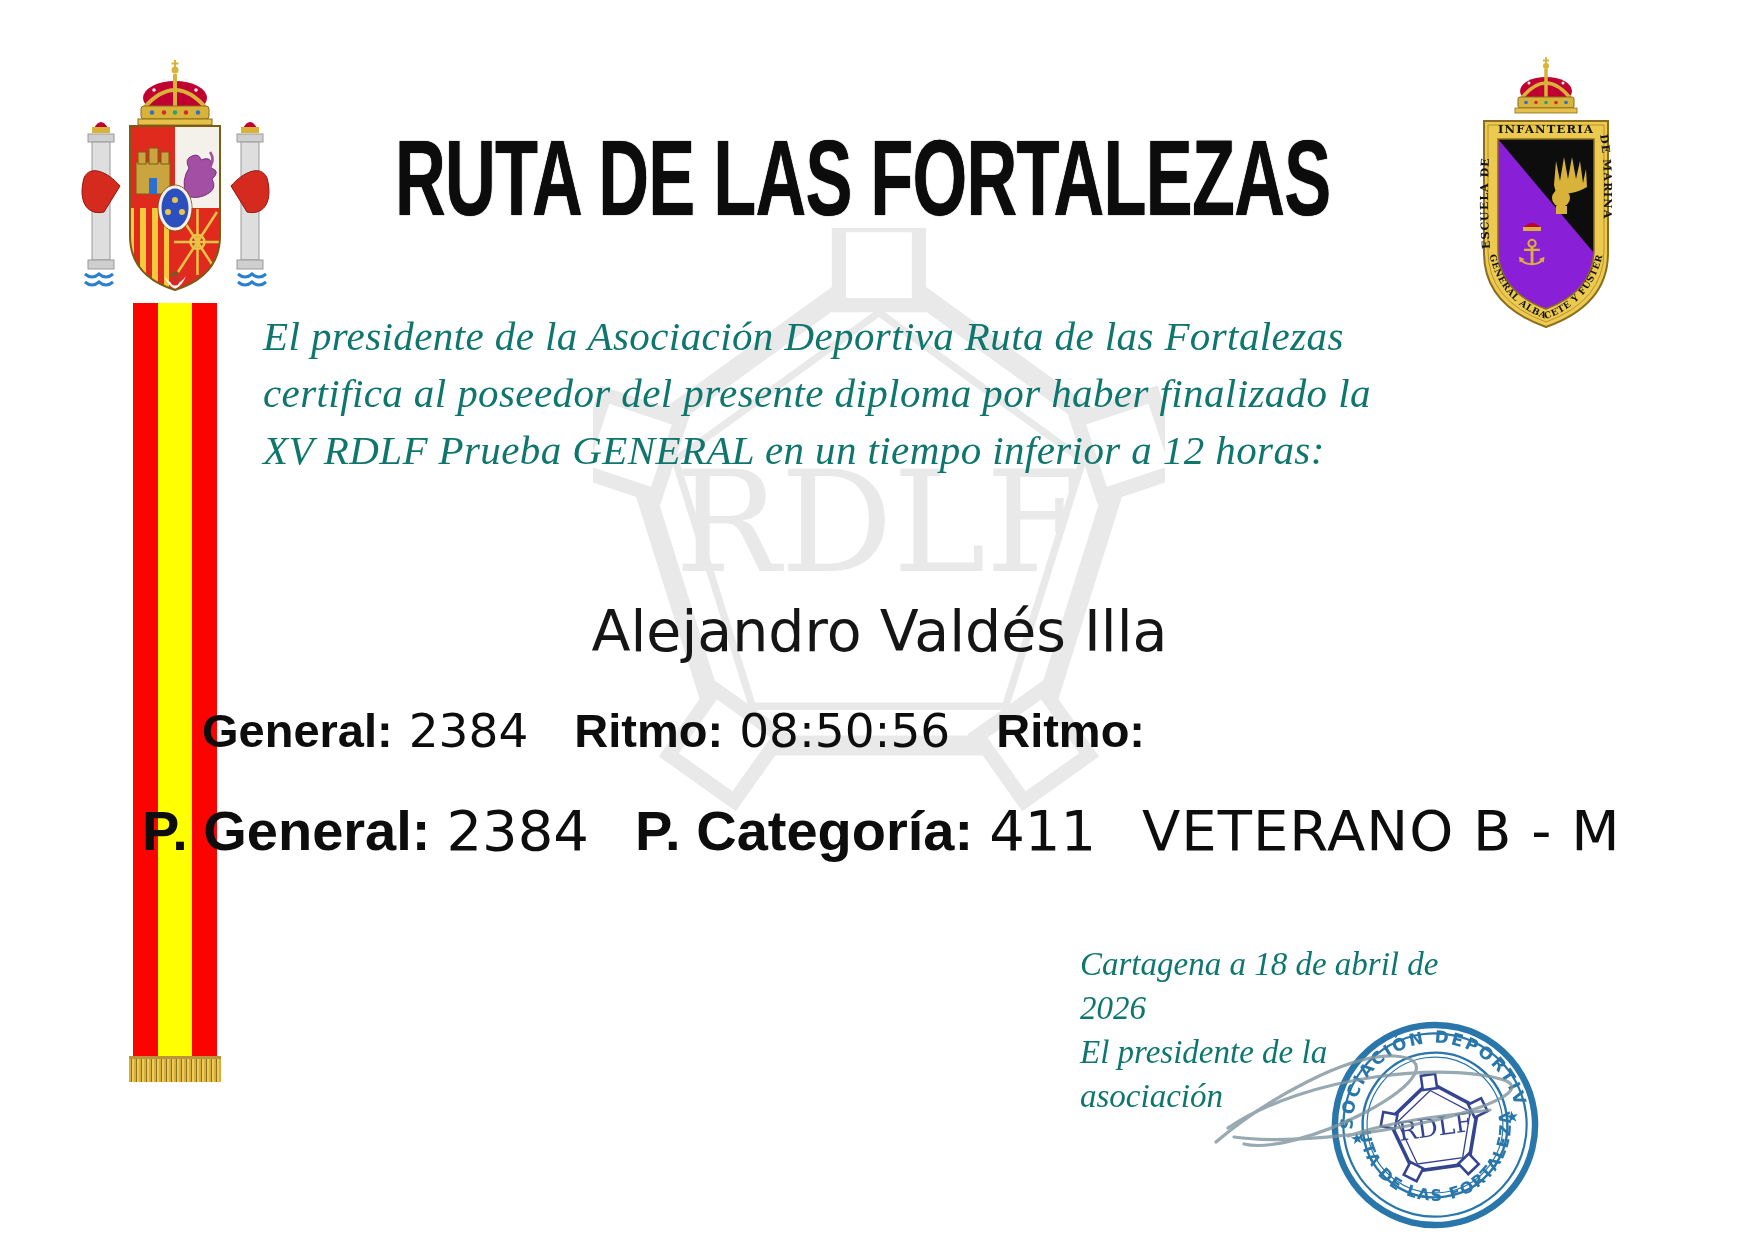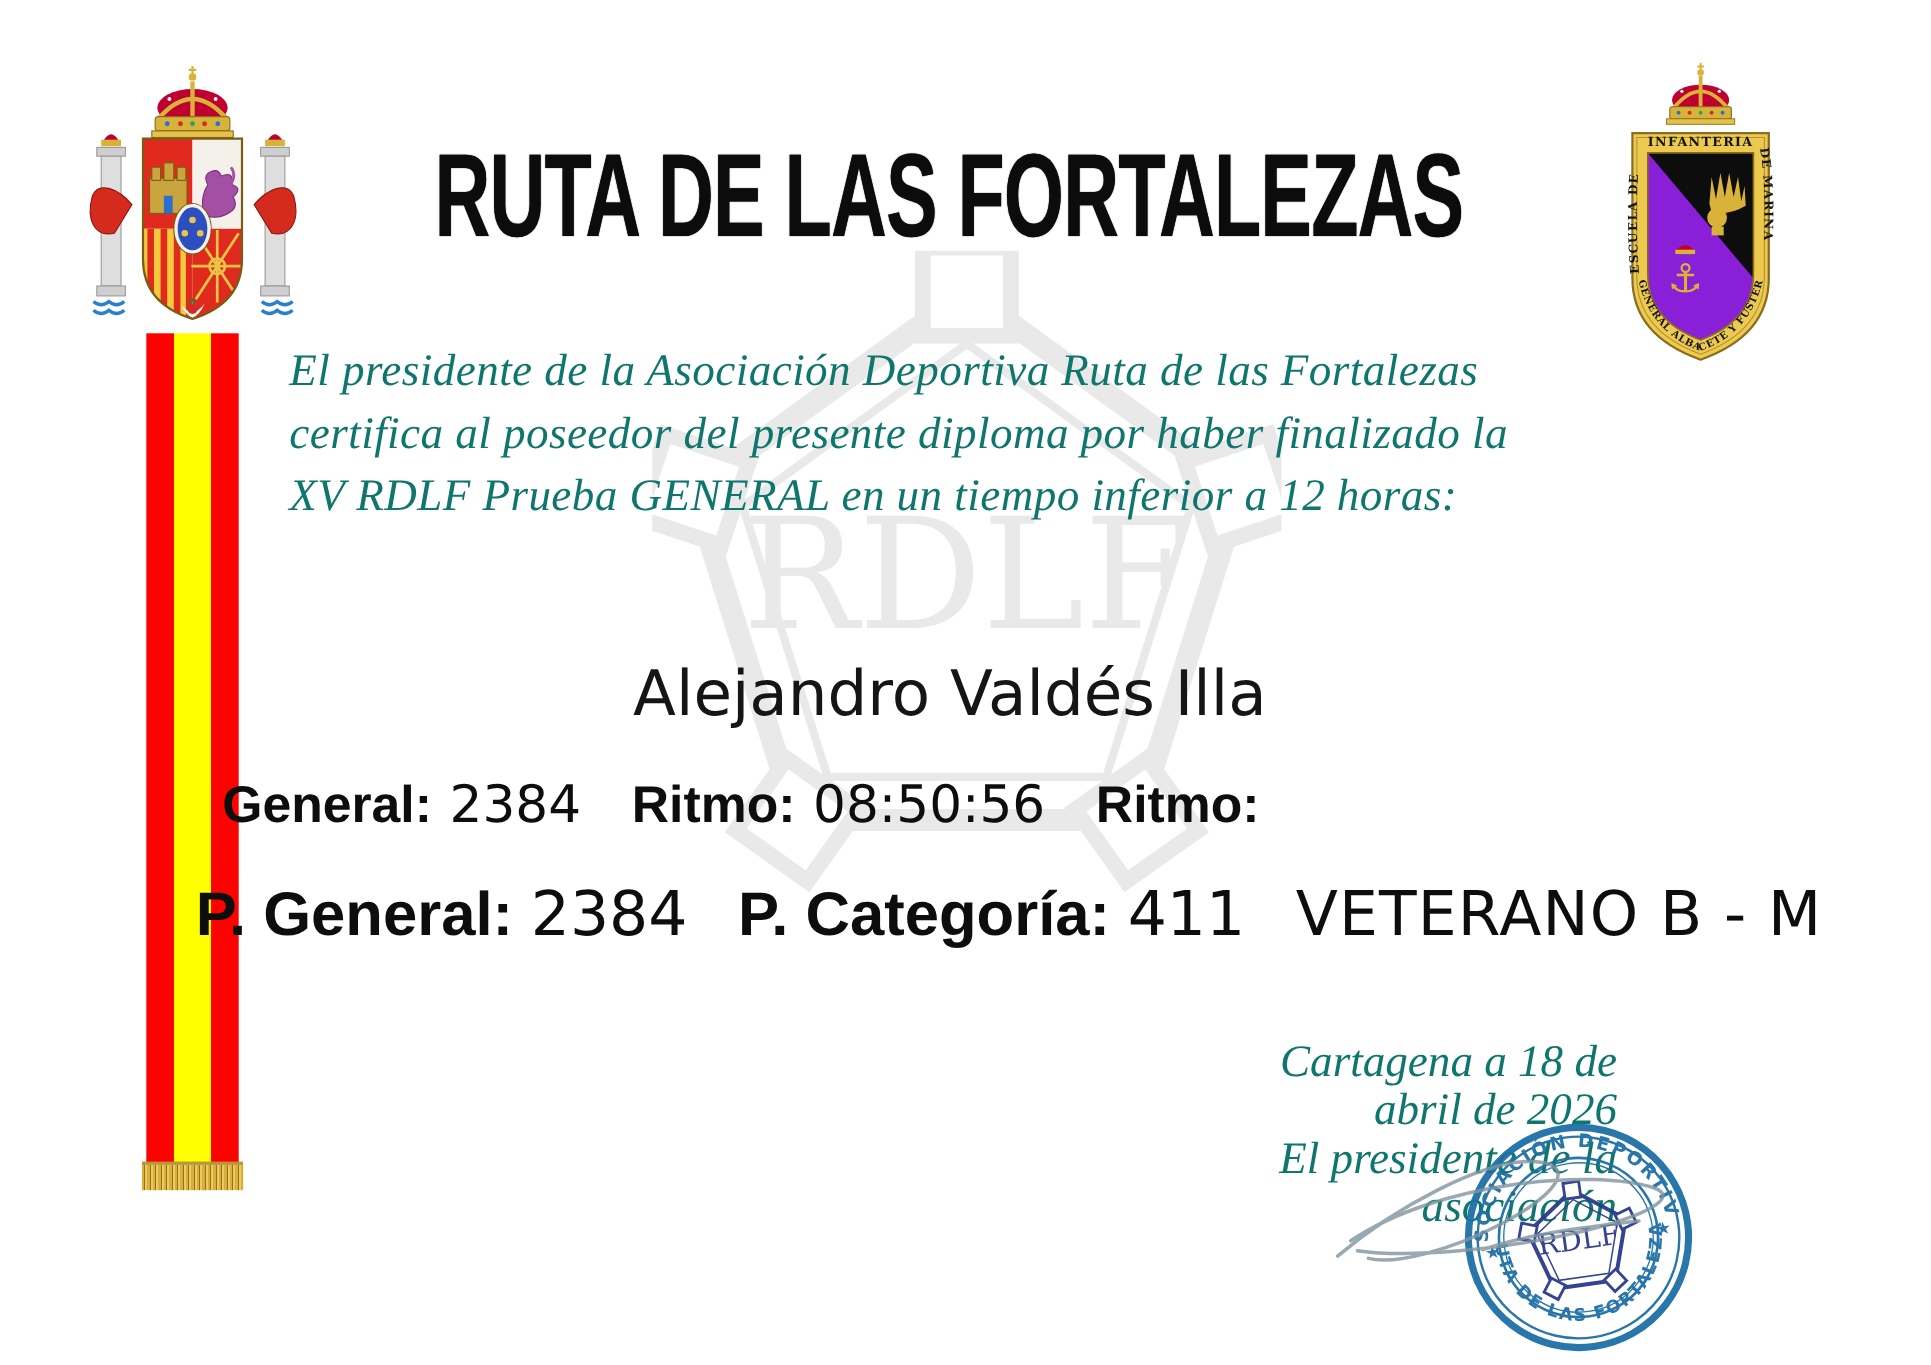--- a/index.html
+++ b/index.html
@@ -32,34 +32,34 @@
   .emblem{position:absolute;left:1476px;top:56px;width:140px;height:280px;z-index:2;}
   
   .hand{font-family:"Liberation Serif",serif;font-style:italic;color:#0f766e;}
   .bodytext{
     position:absolute;left:263px;top:308px;width:1220px;z-index:3;
     font-size:41px;line-height:57px;letter-spacing:0.4px;
   }
   
   .recipient{
     position:absolute;left:0;top:598px;width:1727px;z-index:3;text-align:center;
-    font-family:"DejaVu Sans",sans-serif;font-weight:400;font-size:57px;color:#151515;
+    font-family:"DejaVu Sans",sans-serif;font-weight:400;font-size:57px;color:#151515;padding-left:16px;
   }
   
   .stats{position:absolute;z-index:5;display:flex;align-items:baseline;white-space:nowrap;color:#0d0d0d;}
   .stats .lbl{font-weight:bold;font-family:"Liberation Sans",sans-serif;}
   .stats .val{font-weight:400;font-family:"DejaVu Sans",sans-serif;margin-left:16px;}
   .stats .grp{margin-right:46px;display:flex;align-items:baseline;}
   .row1{left:202px;top:703px;font-size:47px;}
-  .row2{left:142px;top:798px;font-size:56px;margin-left:36px;}
+  .row2{left:142px;top:798px;font-size:56px;}
   .catname{font-family:"DejaVu Sans",sans-serif;font-weight:400;letter-spacing:1px;}
   
   .footer{
-    position:absolute;left:1080px;top:942px;width:390px;z-index:3;text-align:right;
-    font-size:41px;line-height:44px;
+    position:absolute;left:1080px;top:942px;width:390px;z-index:3;text-align:left;
+    font-size:33px;line-height:44px;
   }
   
   .stamp{position:absolute;left:1326px;top:1016px;width:218px;height:218px;z-index:3;}
   .signature{position:absolute;left:1198px;top:1040px;width:340px;height:140px;z-index:4;}
 </style>
 </head>
 <body>
 
 <div class="page">
 

